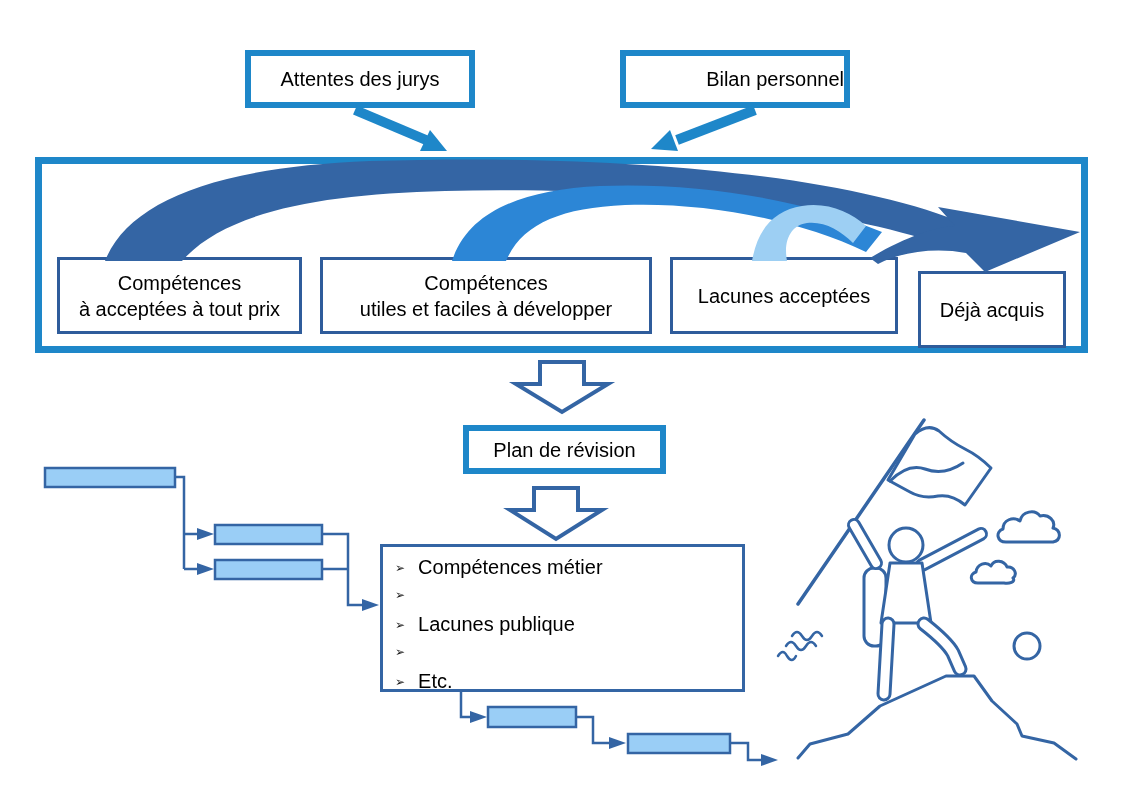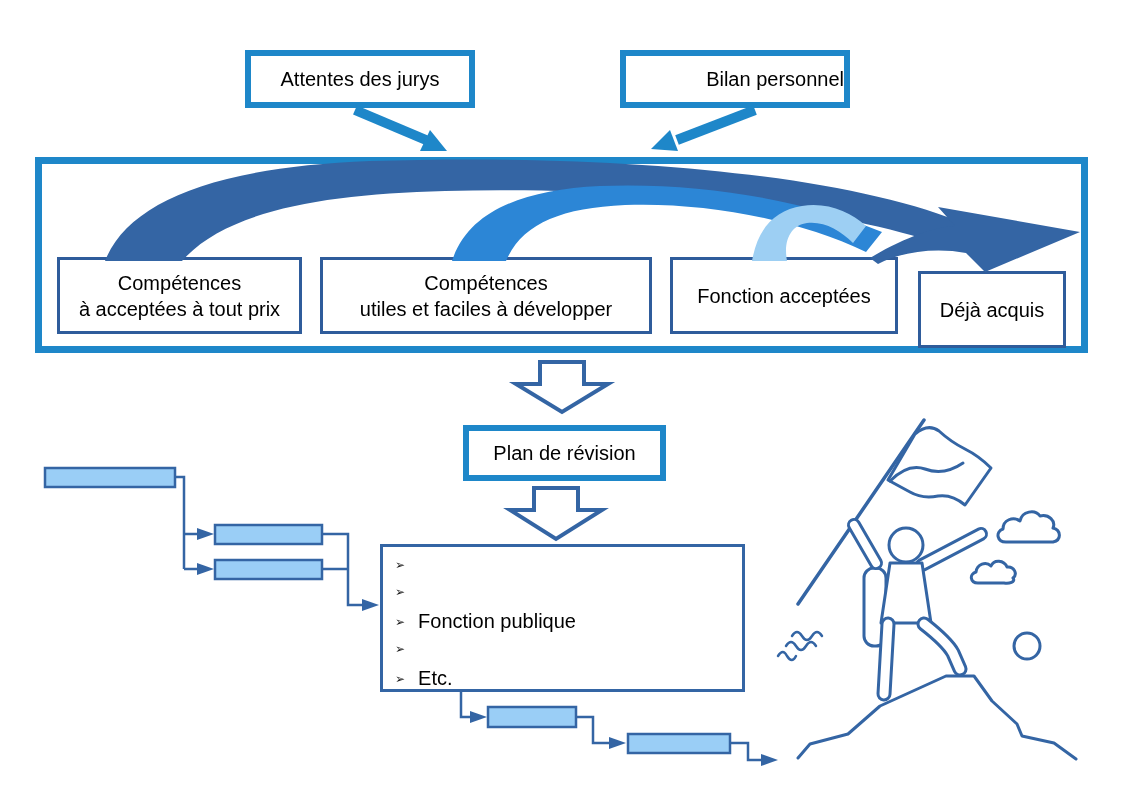--- a/index.html
+++ b/index.html
@@ -44,41 +44,42 @@
 
   <div class="box border-steel-thin" style="left:57px;top:245px;width:245px;height:77px;">
     <span>Compétences</span>
     <span>à acceptées à tout prix</span>
   </div>
   <div class="box border-steel-thin" style="left:320px;top:245px;width:332px;height:77px;">
     <span>Compétences</span>
     <span>utiles et faciles à développer</span>
   </div>
   <div class="box border-steel-thin" style="left:670px;top:245px;width:228px;height:77px;">
-    <span>Fonction acceptées</span>
+    <span>Lacunes acceptées</span>
   </div>
   <div class="box border-steel-thin" style="left:918px;top:259px;width:148px;height:77px;">
     <span>Déjà acquis</span>
   </div>
 
-  <div class="box border-bright-thick" style="left:463px;top:413px;width:203px;height:56px;">
+  <div class="box border-bright-thick" style="left:463px;top:413px;width:203px;height:49px;">
     <span>Plan de révision</span>
   </div>
 
   <div id="topics-box">
     <ul>
       <li>
           <span class="blt">➢</span>
+          <span>Compétences métier</span>
         </li>
       <li>
           <span class="blt">➢</span>
         </li>
       <li>
           <span class="blt">➢</span>
-          <span>Fonction publique</span>
+          <span>Lacunes publique</span>
         </li>
       <li>
           <span class="blt">➢</span>
         </li>
       <li>
           <span class="blt">➢</span>
           <span>Etc.</span>
         </li>
     </ul>
   </div>

